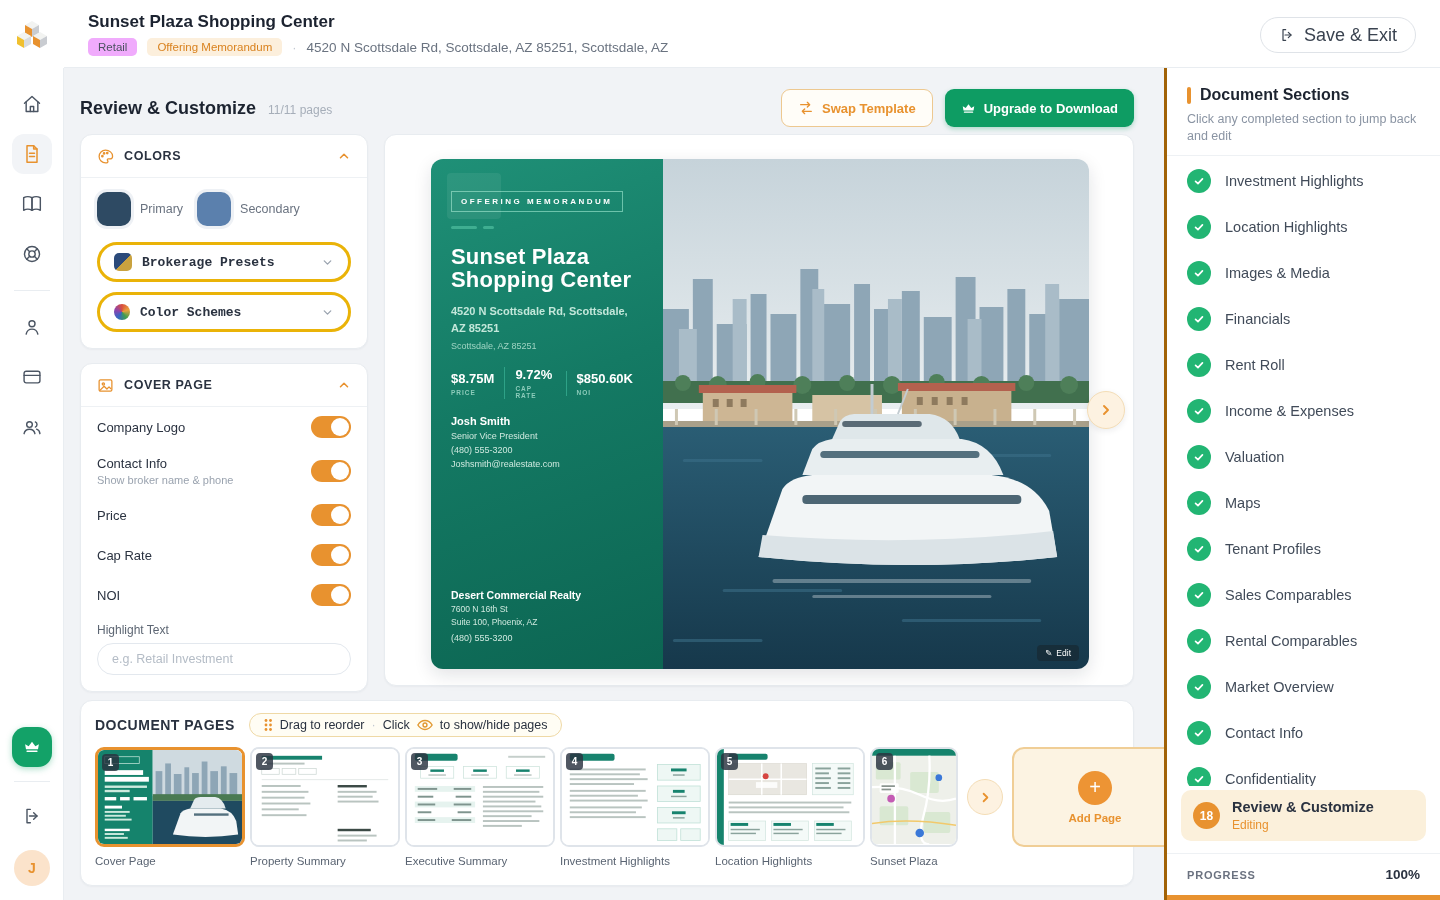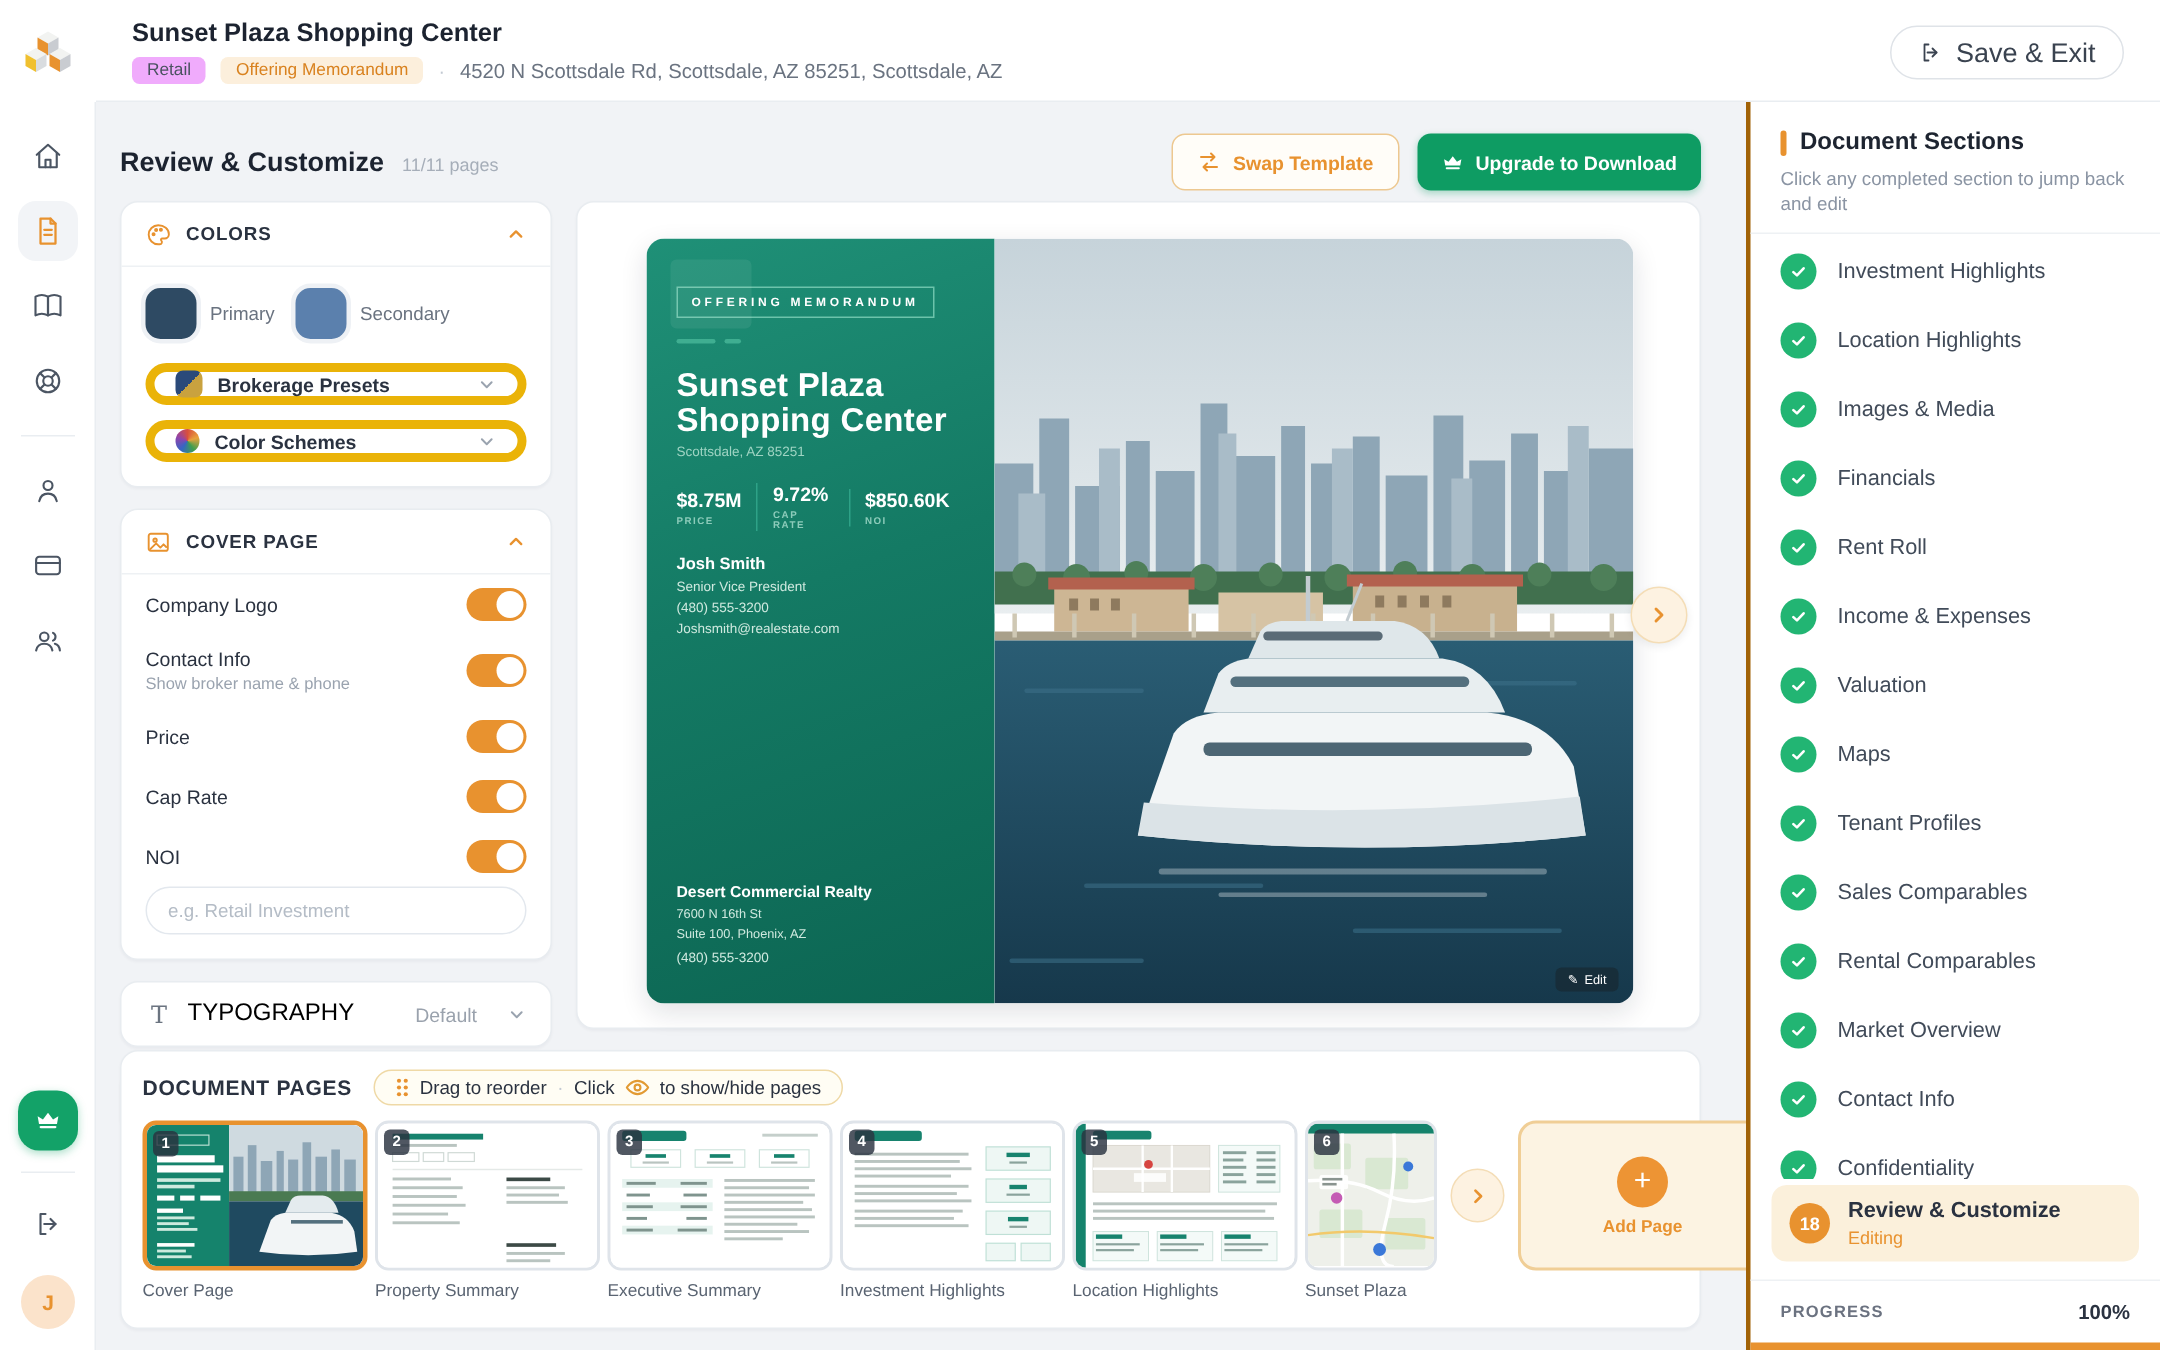--- a/index.html
+++ b/index.html
@@ -46,21 +46,21 @@
   .card-head .spacer { flex:1; }
   .head-div { height:1px; background:#eef1f4; margin:0 0; }
 
   .swatch-row { display:flex; align-items:center; gap:14px; padding:14px 16px 6px; }
   .swatch-item { display:flex; align-items:center; gap:9px; }
   .swatch { width:34px; height:34px; border-radius:10px; box-shadow:0 0 0 3px #eef1f5; cursor:pointer; }
   .swatch.primary { background:#2e4a63; }
   .swatch.secondary { background:#5b80ad; }
   .swatch-label { font-size:12.5px; color:#6a7380; }
 
-  .drop { margin:10px 16px 0; height:28px; border:6px solid #eab308; border-radius:20px; display:flex; align-items:center; gap:10px; padding:0 14px; cursor:pointer; }
+  .drop { margin:10px 16px 0; height:40px; border:3px solid #eab308; border-radius:20px; display:flex; align-items:center; gap:10px; padding:0 14px; cursor:pointer;font-family:Liberation Mono, monospace; }
   .drop:last-child { margin-bottom:16px; }
   .drop-label { font-size:13px; color:#2a3240; font-weight:bold; flex:1; }
   .preset-ico { width:18px; height:18px; border-radius:5px; background:linear-gradient(135deg,#2b4a7a 0 50%, #c9a23f 50% 100%); }
   .scheme-ico { width:16px; height:16px; border-radius:50%; background:conic-gradient(#d94f3d, #e8a23c, #3e9e4f, #3566c4, #8e44ad, #d94f3d); }
 
   .toggle-row { display:flex; align-items:center; padding:9px 16px; }
   .toggle-texts { flex:1; }
   .toggle-label { font-size:13px; color:#2a3240; }
   .toggle-sub { font-size:11px; color:#9aa3af; margin-top:3px; }
   .toggle { width:40px; height:22px; border-radius:11px; background:#e8922f; position:relative; cursor:pointer; flex:none; }
@@ -379,20 +379,21 @@
         </div>
         <div class="toggle-row">
           <div class="toggle-texts">
               <div class="toggle-label">NOI</div>
             </div>
           <div class="toggle">
               <div class="knob"></div>
             </div>
         </div>
 
+        <div class="hl-label">Highlight Text</div>
         <div class="hl-input-wrap">
           <input class="hl-input" type="text" placeholder="e.g. Retail Investment" style="">
         </div>
       </div>
 
       <div class="card">
         <div class="mini-card-row">
           <span class="t-ico">T</span>
           <span class="sec-title" style="flex:1">TYPOGRAPHY</span>
           <span class="mini-val">Default</span>
@@ -416,20 +417,21 @@
     <div class="card preview-card">
       <div class="cover">
         <div class="cover-left">
           <div class="logo-ph"></div>
           <div class="om-tag">OFFERING MEMORANDUM</div>
           <div class="dashes">
               <div class="dash d1"></div>
               <div class="dash d2"></div>
             </div>
           <div class="cover-title">Sunset Plaza Shopping Center</div>
+          <div class="cover-addr">4520 N Scottsdale Rd, Scottsdale, AZ 85251</div>
           <div class="cover-addr2">Scottsdale, AZ 85251</div>
           <div class="stats-row">
             <div class="stat">
               <div class="stat-val">$8.75M</div>
               <div class="stat-lab">PRICE</div>
             </div>
             <div class="stat">
               <div class="stat-val">9.72%</div>
               <div class="stat-lab">CAP RATE</div>
             </div>

